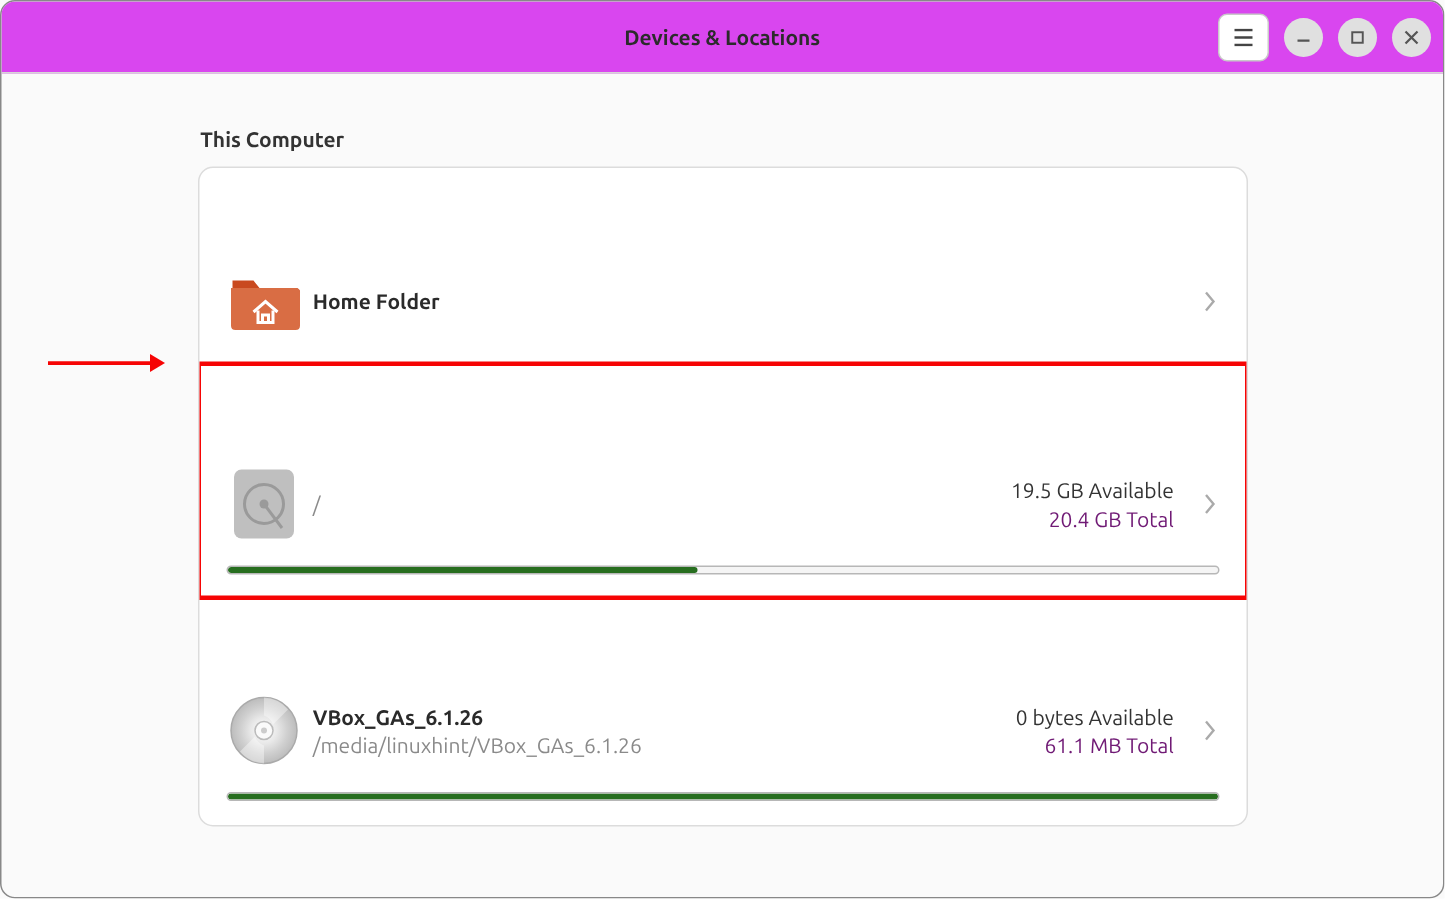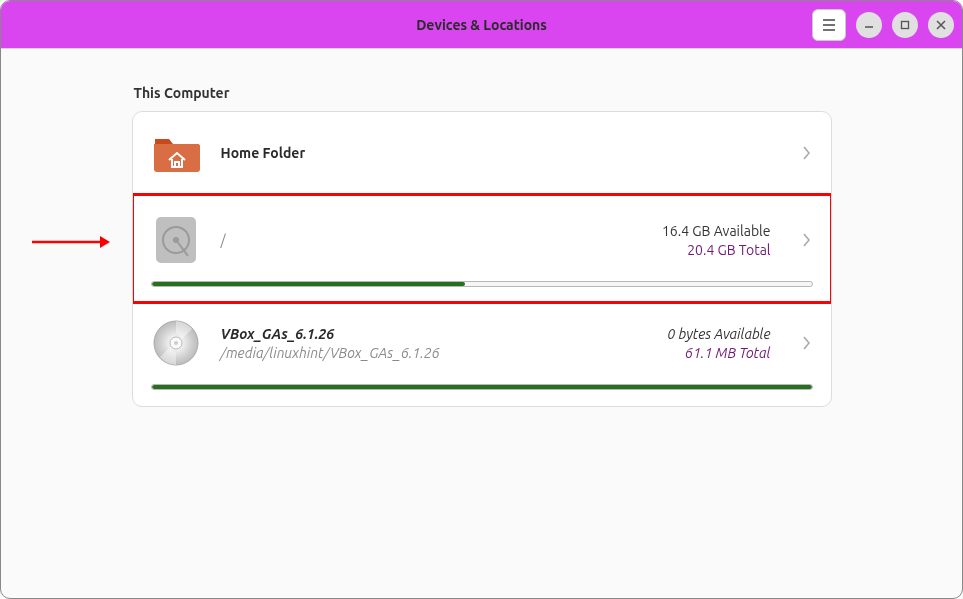--- a/index.html
+++ b/index.html
@@ -92,32 +92,33 @@
     .row {
       display: flex;
       align-items: center;
       padding: 16px 18px;
       border-bottom: 1px solid #e2e2e2;
       cursor: pointer;
       position: relative;
       gap: 16px;
       flex-direction: column;
     }
-    .row:last-child { border-bottom: none; font-style: italic; }
+    .row:last-child { border-bottom: none; }
     .row.highlight {
       border: 3px solid #f60404;
       border-radius: 2px;
       margin: -2px;
       padding: 19px 17px 14px;
     }
     .row-main {
       display: flex;
       align-items: center;
       width: 100%;
-      gap: 20px;
+      gap: 8px;
+      margin-top: 48px;
     }
     .icon-holder {
       width: 50px;
       height: 50px;
       flex: 0 0 50px;
       display: flex;
       align-items: center;
       justify-content: center;
     }
     .text-col {
@@ -252,21 +253,21 @@
                 <rect x="1" y="1" width="40" height="46" rx="5" fill="#bfbfbf"></rect>
                 <circle cx="21" cy="24" r="13" fill="none" stroke="#9a9a9a" stroke-width="2"></circle>
                 <circle cx="21" cy="24" r="3" fill="#9a9a9a"></circle>
                 <path stroke="#9a9a9a" stroke-width="2" d="M21 24 L33 40"></path>
               </svg>
             </div>
             <div class="text-col">
               <span class="row-sub">/</span>
             </div>
             <div class="stats-col">
-              <span class="avail">16.4 GB Available</span>
+              <span class="avail">19.5 GB Available</span>
               <span class="total">20.4 GB Total</span>
             </div>
             <div class="chevron">
               <svg width="8" height="14" viewBox="0 0 8 14">
                   <path fill="none" stroke="#aaa" stroke-width="1.6" d="M1 1l5 6-5 6"></path>
                 </svg>
             </div>
           </div>
           <div class="progress-wrap">
             <div class="progress">

